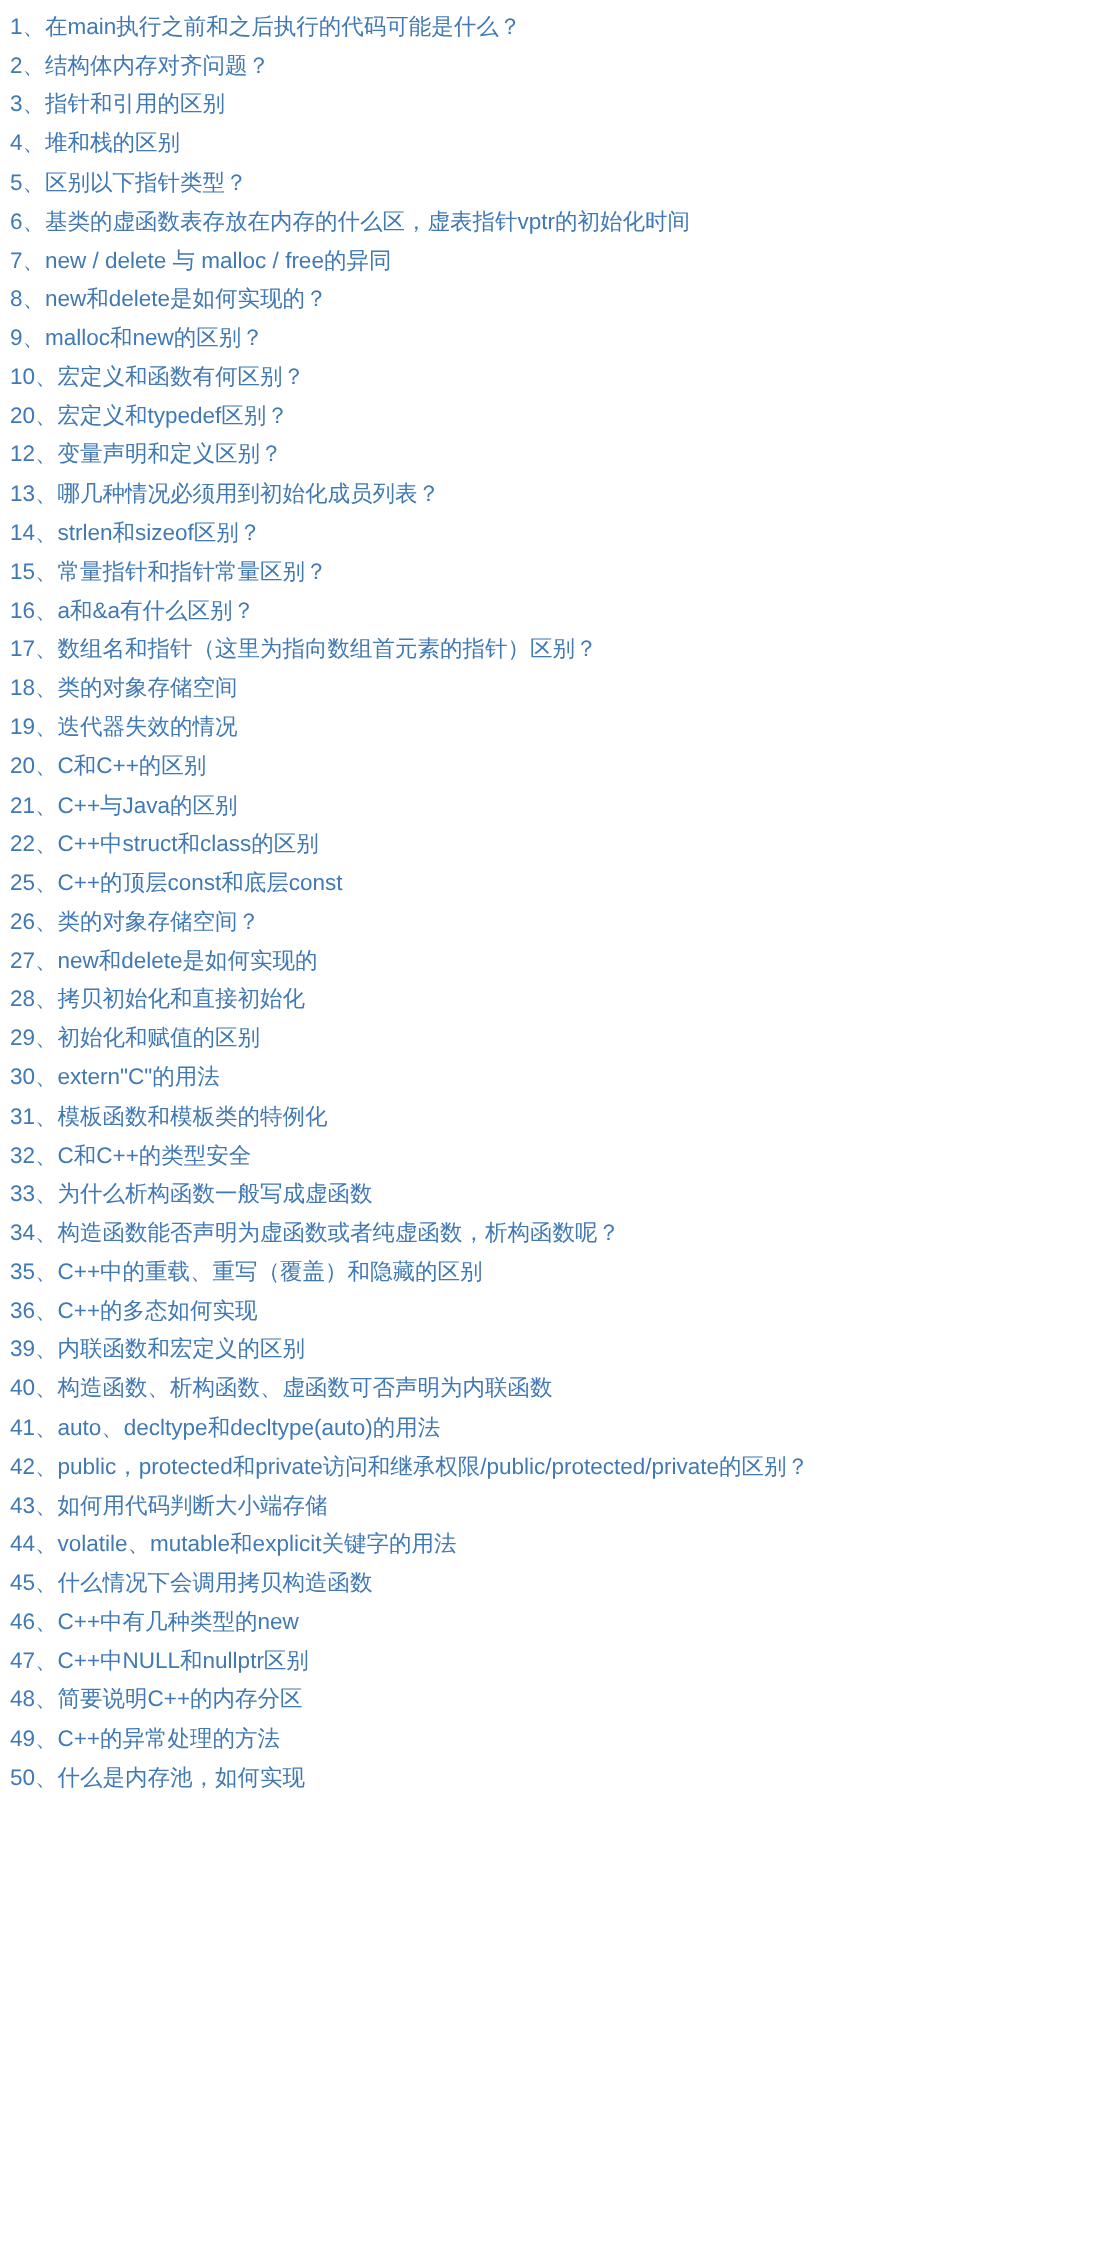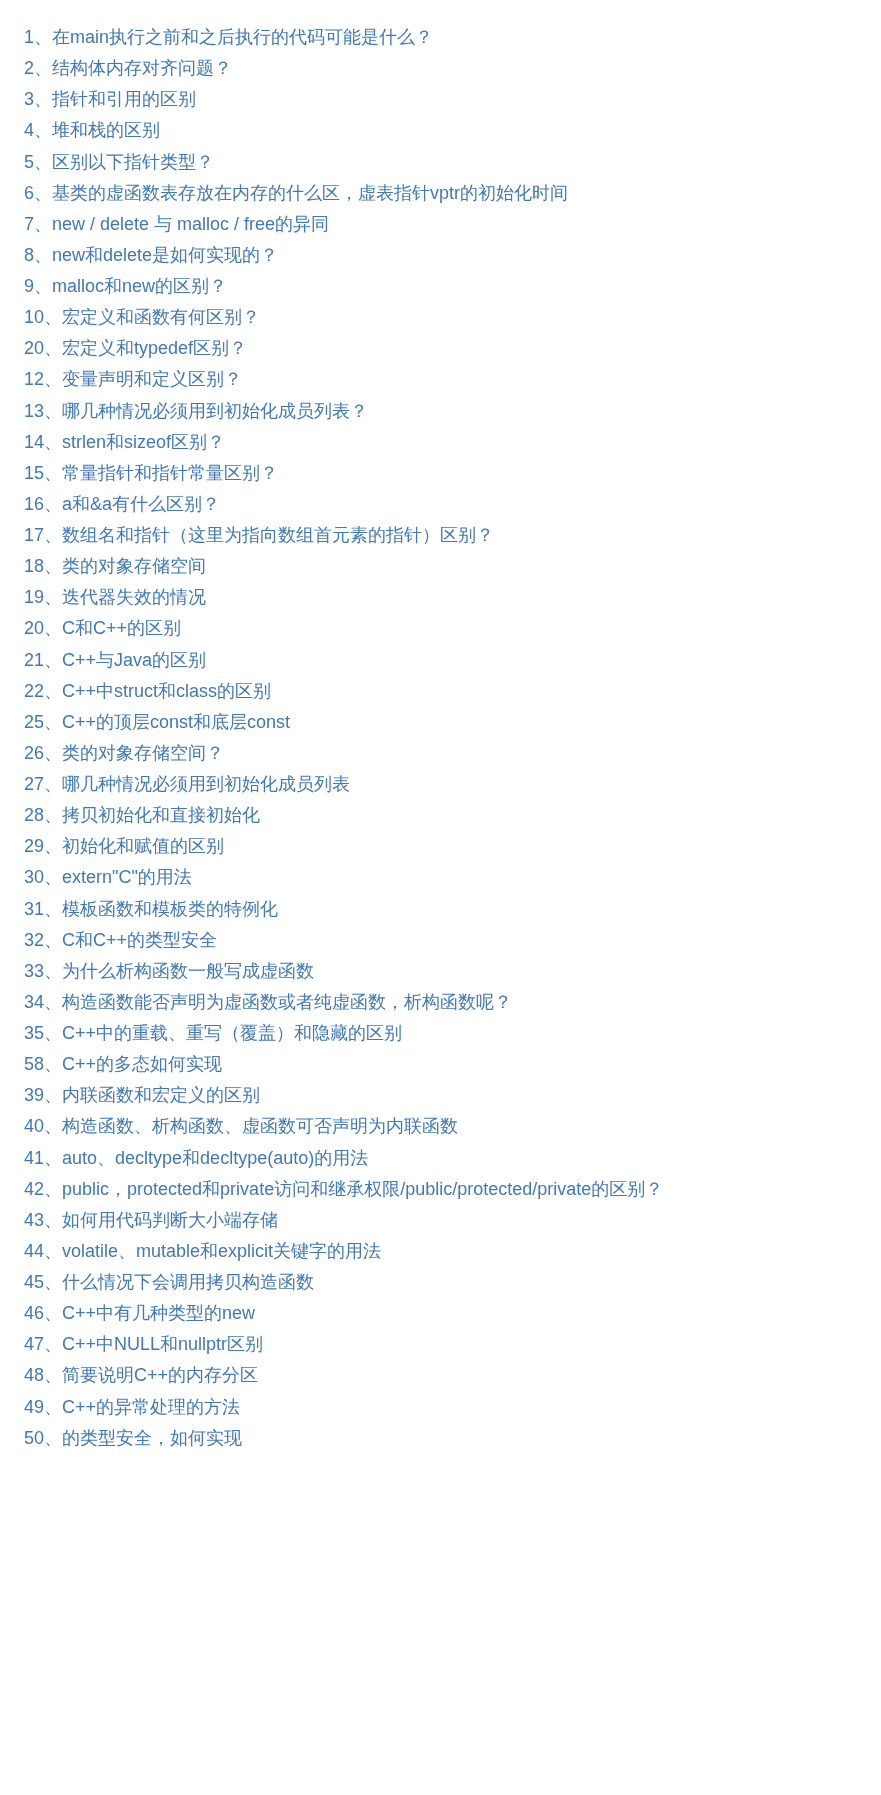--- a/index.html
+++ b/index.html
@@ -6,21 +6,21 @@
     margin: 0;
     padding: 6px 8px;
     background: #ffffff;
     font-family: -apple-system, BlinkMacSystemFont, "Segoe UI", "PingFang SC", "Hiragino Sans GB", "Microsoft YaHei", "Helvetica Neue", Arial, sans-serif;
     font-size: 18px;
     line-height: 1.73;
     color: #4179b4;
   }
   ul.toc {
     list-style: none;
-    margin: 16px;
+    margin: 0;
     padding: 0;
   }
   ul.toc li {
     white-space: nowrap;         
   }
   ul.toc a {
     color: #4179b4;
     text-decoration: none;
   }
   .num {
@@ -51,35 +51,35 @@
     <li><a href="#"><span class="num">15</span><span class="sep">、</span><span>常量指针和指针常量区别？</span></a></li>
     <li><a href="#"><span class="num">16</span><span class="sep">、</span><span>a和&amp;a有什么区别？</span></a></li>
     <li><a href="#"><span class="num">17</span><span class="sep">、</span><span>数组名和指针（这里为指向数组首元素的指针）区别？</span></a></li>
     <li><a href="#"><span class="num">18</span><span class="sep">、</span><span>类的对象存储空间</span></a></li>
     <li><a href="#"><span class="num">19</span><span class="sep">、</span><span>迭代器失效的情况</span></a></li>
     <li><a href="#"><span class="num">20</span><span class="sep">、</span><span>C和C++的区别</span></a></li>
     <li><a href="#"><span class="num">21</span><span class="sep">、</span><span>C++与Java的区别</span></a></li>
     <li><a href="#"><span class="num">22</span><span class="sep">、</span><span>C++中struct和class的区别</span></a></li>
     <li><a href="#"><span class="num">25</span><span class="sep">、</span><span>C++的顶层const和底层const</span></a></li>
     <li><a href="#"><span class="num">26</span><span class="sep">、</span><span>类的对象存储空间？</span></a></li>
-    <li><a href="#"><span class="num">27</span><span class="sep">、</span><span>哪几种情况必须用到初始化成员列表</span></a></li>
+    <li><a href="#"><span class="num">27</span><span class="sep">、</span><span>new和delete是如何实现的</span></a></li>
     <li><a href="#"><span class="num">28</span><span class="sep">、</span><span>拷贝初始化和直接初始化</span></a></li>
     <li><a href="#"><span class="num">29</span><span class="sep">、</span><span>初始化和赋值的区别</span></a></li>
     <li><a href="#"><span class="num">30</span><span class="sep">、</span><span>extern"C"的用法</span></a></li>
     <li><a href="#"><span class="num">31</span><span class="sep">、</span><span>模板函数和模板类的特例化</span></a></li>
     <li><a href="#"><span class="num">32</span><span class="sep">、</span><span>C和C++的类型安全</span></a></li>
     <li><a href="#"><span class="num">33</span><span class="sep">、</span><span>为什么析构函数一般写成虚函数</span></a></li>
     <li><a href="#"><span class="num">34</span><span class="sep">、</span><span>构造函数能否声明为虚函数或者纯虚函数，析构函数呢？</span></a></li>
     <li><a href="#"><span class="num">35</span><span class="sep">、</span><span>C++中的重载、重写（覆盖）和隐藏的区别</span></a></li>
-    <li><a href="#"><span class="num">58</span><span class="sep">、</span><span>C++的多态如何实现</span></a></li>
+    <li><a href="#"><span class="num">36</span><span class="sep">、</span><span>C++的多态如何实现</span></a></li>
     <li><a href="#"><span class="num">39</span><span class="sep">、</span><span>内联函数和宏定义的区别</span></a></li>
     <li><a href="#"><span class="num">40</span><span class="sep">、</span><span>构造函数、析构函数、虚函数可否声明为内联函数</span></a></li>
     <li><a href="#"><span class="num">41</span><span class="sep">、</span><span>auto、decltype和decltype(auto)的用法</span></a></li>
     <li><a href="#"><span class="num">42</span><span class="sep">、</span><span>public，protected和private访问和继承权限/public/protected/private的区别？</span></a></li>
     <li><a href="#"><span class="num">43</span><span class="sep">、</span><span>如何用代码判断大小端存储</span></a></li>
     <li><a href="#"><span class="num">44</span><span class="sep">、</span><span>volatile、mutable和explicit关键字的用法</span></a></li>
     <li><a href="#"><span class="num">45</span><span class="sep">、</span><span>什么情况下会调用拷贝构造函数</span></a></li>
     <li><a href="#"><span class="num">46</span><span class="sep">、</span><span>C++中有几种类型的new</span></a></li>
     <li><a href="#"><span class="num">47</span><span class="sep">、</span><span>C++中NULL和nullptr区别</span></a></li>
     <li><a href="#"><span class="num">48</span><span class="sep">、</span><span>简要说明C++的内存分区</span></a></li>
     <li><a href="#"><span class="num">49</span><span class="sep">、</span><span>C++的异常处理的方法</span></a></li>
-    <li><a href="#"><span class="num">50</span><span class="sep">、</span><span>的类型安全，如何实现</span></a></li>
+    <li><a href="#"><span class="num">50</span><span class="sep">、</span><span>什么是内存池，如何实现</span></a></li>
   </ul>
 
 </body></html>

